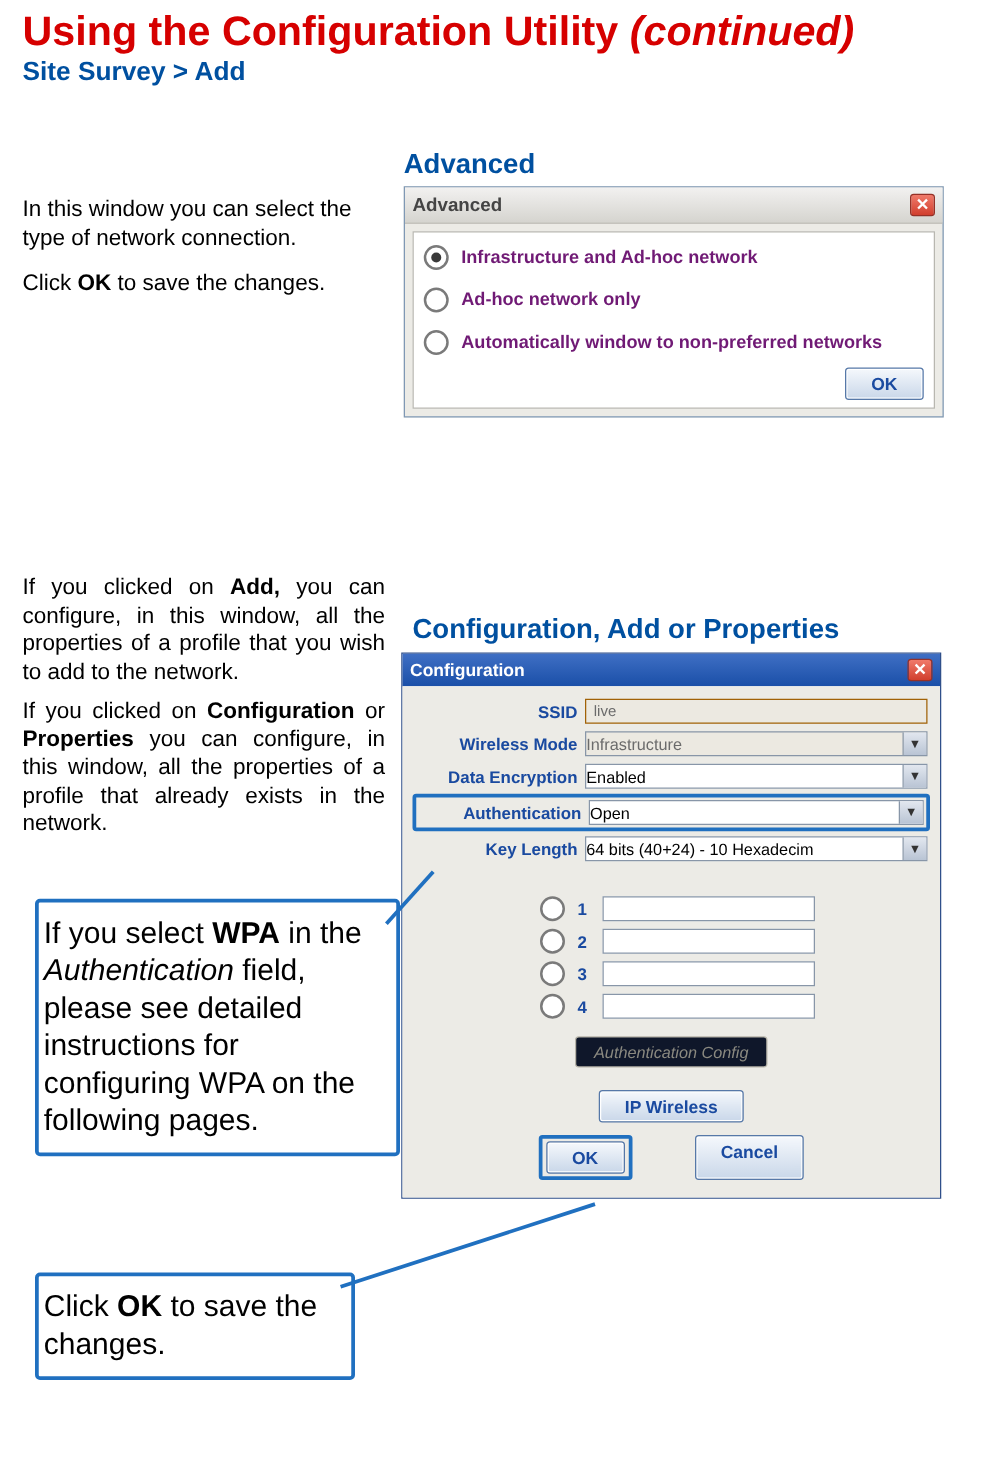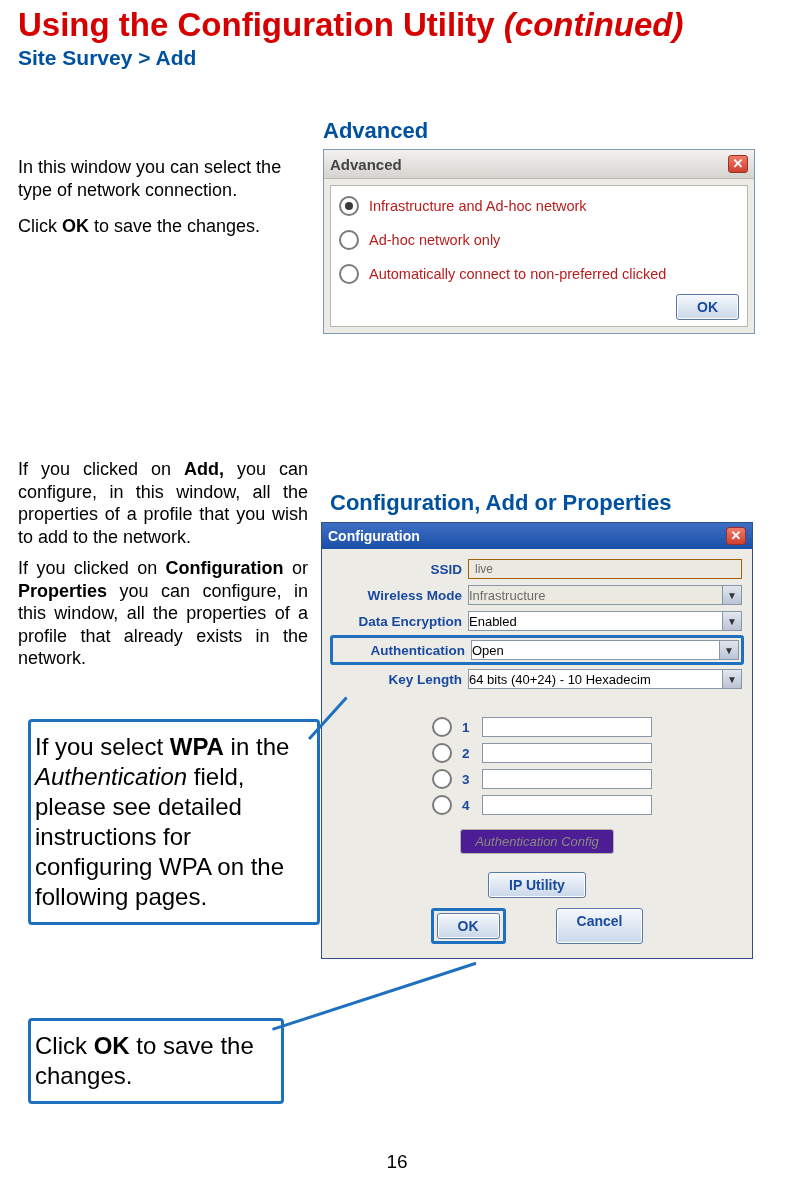--- a/index.html
+++ b/index.html
@@ -114,22 +114,22 @@
     background: #fff;
   }
   .radio.checked::after {
     content: "";
     width: 8px;
     height: 8px;
     border-radius: 50%;
     background: #3a3a3a;
   }
   .adv-label {
-    color: #b91c1c;
-    font-weight: normal;
+    color: #701a75;
+    font-weight: bold;
     font-size: 14.5px;
   }
   .adv-btnrow {
     display: flex;
     justify-content: flex-end;
     padding-top: 4px;
   }
   .win-btn {
     background: linear-gradient(to bottom, #f5f8fc, #c9d7e9);
     border: 1px solid #5678a8;
@@ -249,21 +249,21 @@
     background: #fff;
     box-sizing: border-box;
   }
 
   .btnrow-center {
     display: flex;
     justify-content: center;
     margin-top: 14px;
   }
   .btn-disabled {
-    background: #4c1d95;
+    background: #0f172a;
     border: 1px solid #b6b3a8;
     border-radius: 3px;
     padding: 4px 14px;
     color: #8a8980;
     font-size: 13px;
     font-style: italic;
   }
   .btnrow-okcancel {
     display: flex;
     justify-content: center;
@@ -327,21 +327,21 @@
         <div class="adv-row">
           <span class="radio checked"></span>
           <span class="adv-label">Infrastructure and Ad-hoc network</span>
         </div>
         <div class="adv-row">
           <span class="radio"></span>
           <span class="adv-label">Ad-hoc network only</span>
         </div>
         <div class="adv-row" style="margin-bottom:6px;">
           <span class="radio"></span>
-          <span class="adv-label">Automatically connect to non-preferred clicked</span>
+          <span class="adv-label">Automatically window to non-preferred networks</span>
         </div>
         <div class="adv-btnrow">
           <div class="win-btn">OK</div>
         </div>
       </div>
     </div>
   </div>
 
   <div class="body-text" style="position:absolute; left:18px; top:557px; width:290px; text-align:justify;">
     <span>If you clicked on </span><span class="bold">Configuration</span><span> or </span><span class="bold">Properties</span><span> you can configure, in this window, all the properties of a profile that already exists in the network.</span>
@@ -413,21 +413,21 @@
           <span class="radio"></span>
           <span class="key-num">4</span>
           <div class="key-input"></div>
         </div>
       </div>
 
       <div class="btnrow-center">
         <div class="btn-disabled">Authentication Config</div>
       </div>
       <div class="btnrow-center" style="margin-top:18px;">
-        <div class="win-btn">IP Utility</div>
+        <div class="win-btn">IP Wireless</div>
       </div>
       <div class="btnrow-okcancel">
         <span class="hl-ok">
           <div class="win-btn">OK</div>
         </span>
         <div class="win-btn">Cancel</div>
       </div>
     </div>
   </div>
 
@@ -435,15 +435,14 @@
     <span>If you select </span><span class="bold">WPA</span><span> in the </span><span class="italic">Authentication</span><span> field, please see detailed instructions for configuring WPA on the following pages.</span>
   </div>
 
   <div class="callout" style="left:16px; top:1018px; width:256px;">
     <span>Click </span><span class="bold">OK</span><span> to save the changes.</span>
   </div>
 
   <div class="line" style="left:308px; top:738px; width:56px; height:3px; transform: rotate(-48deg);"></div>
   <div class="line" style="left:272px; top:1028px; width:214px; height:3px; transform: rotate(-18deg);"></div>
 
-  <div class="page-number">16</div>
 
 </div>
 
 </body></html>

